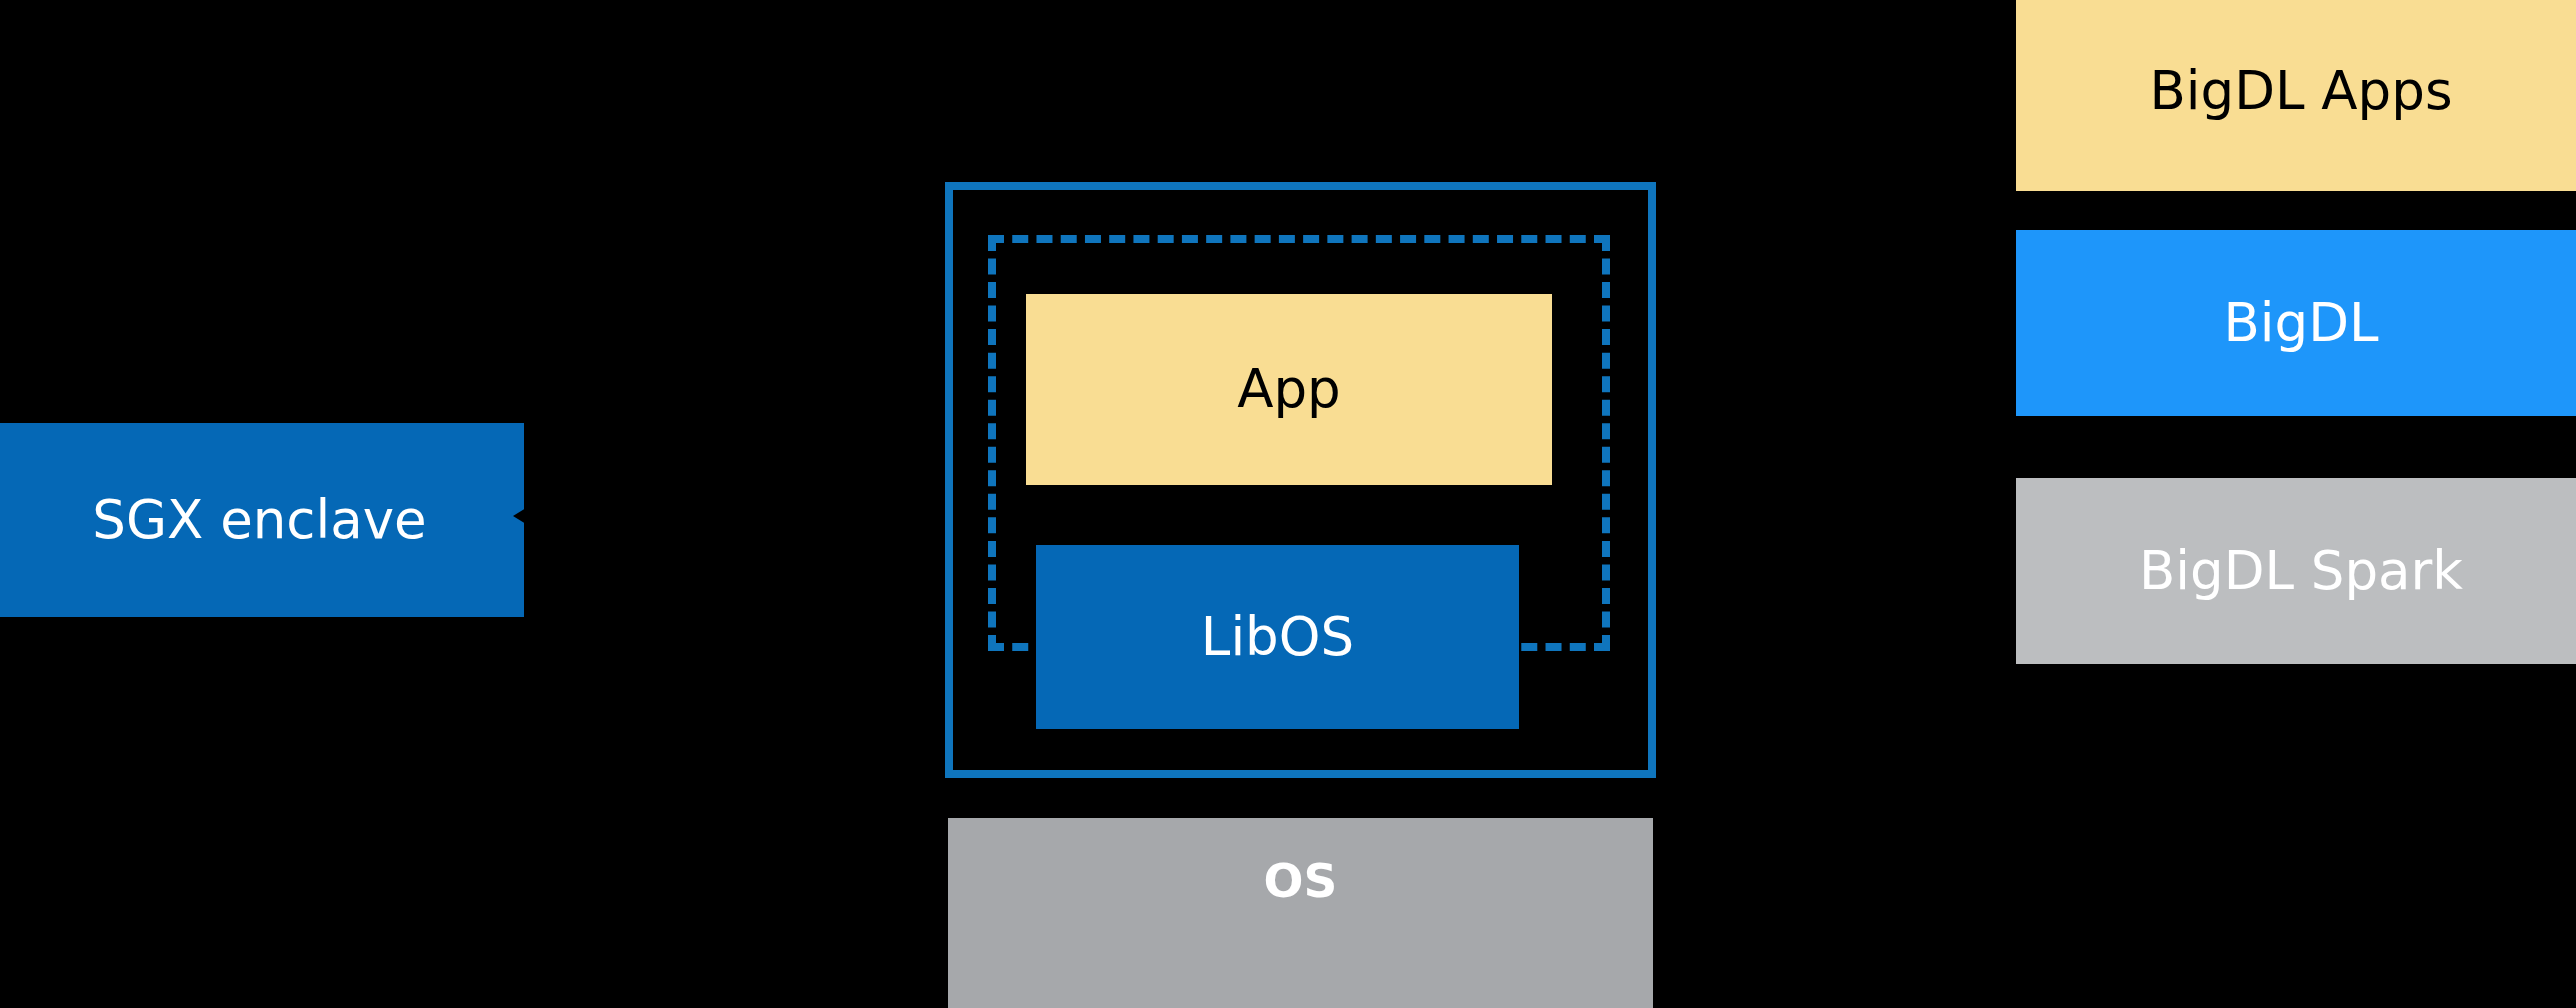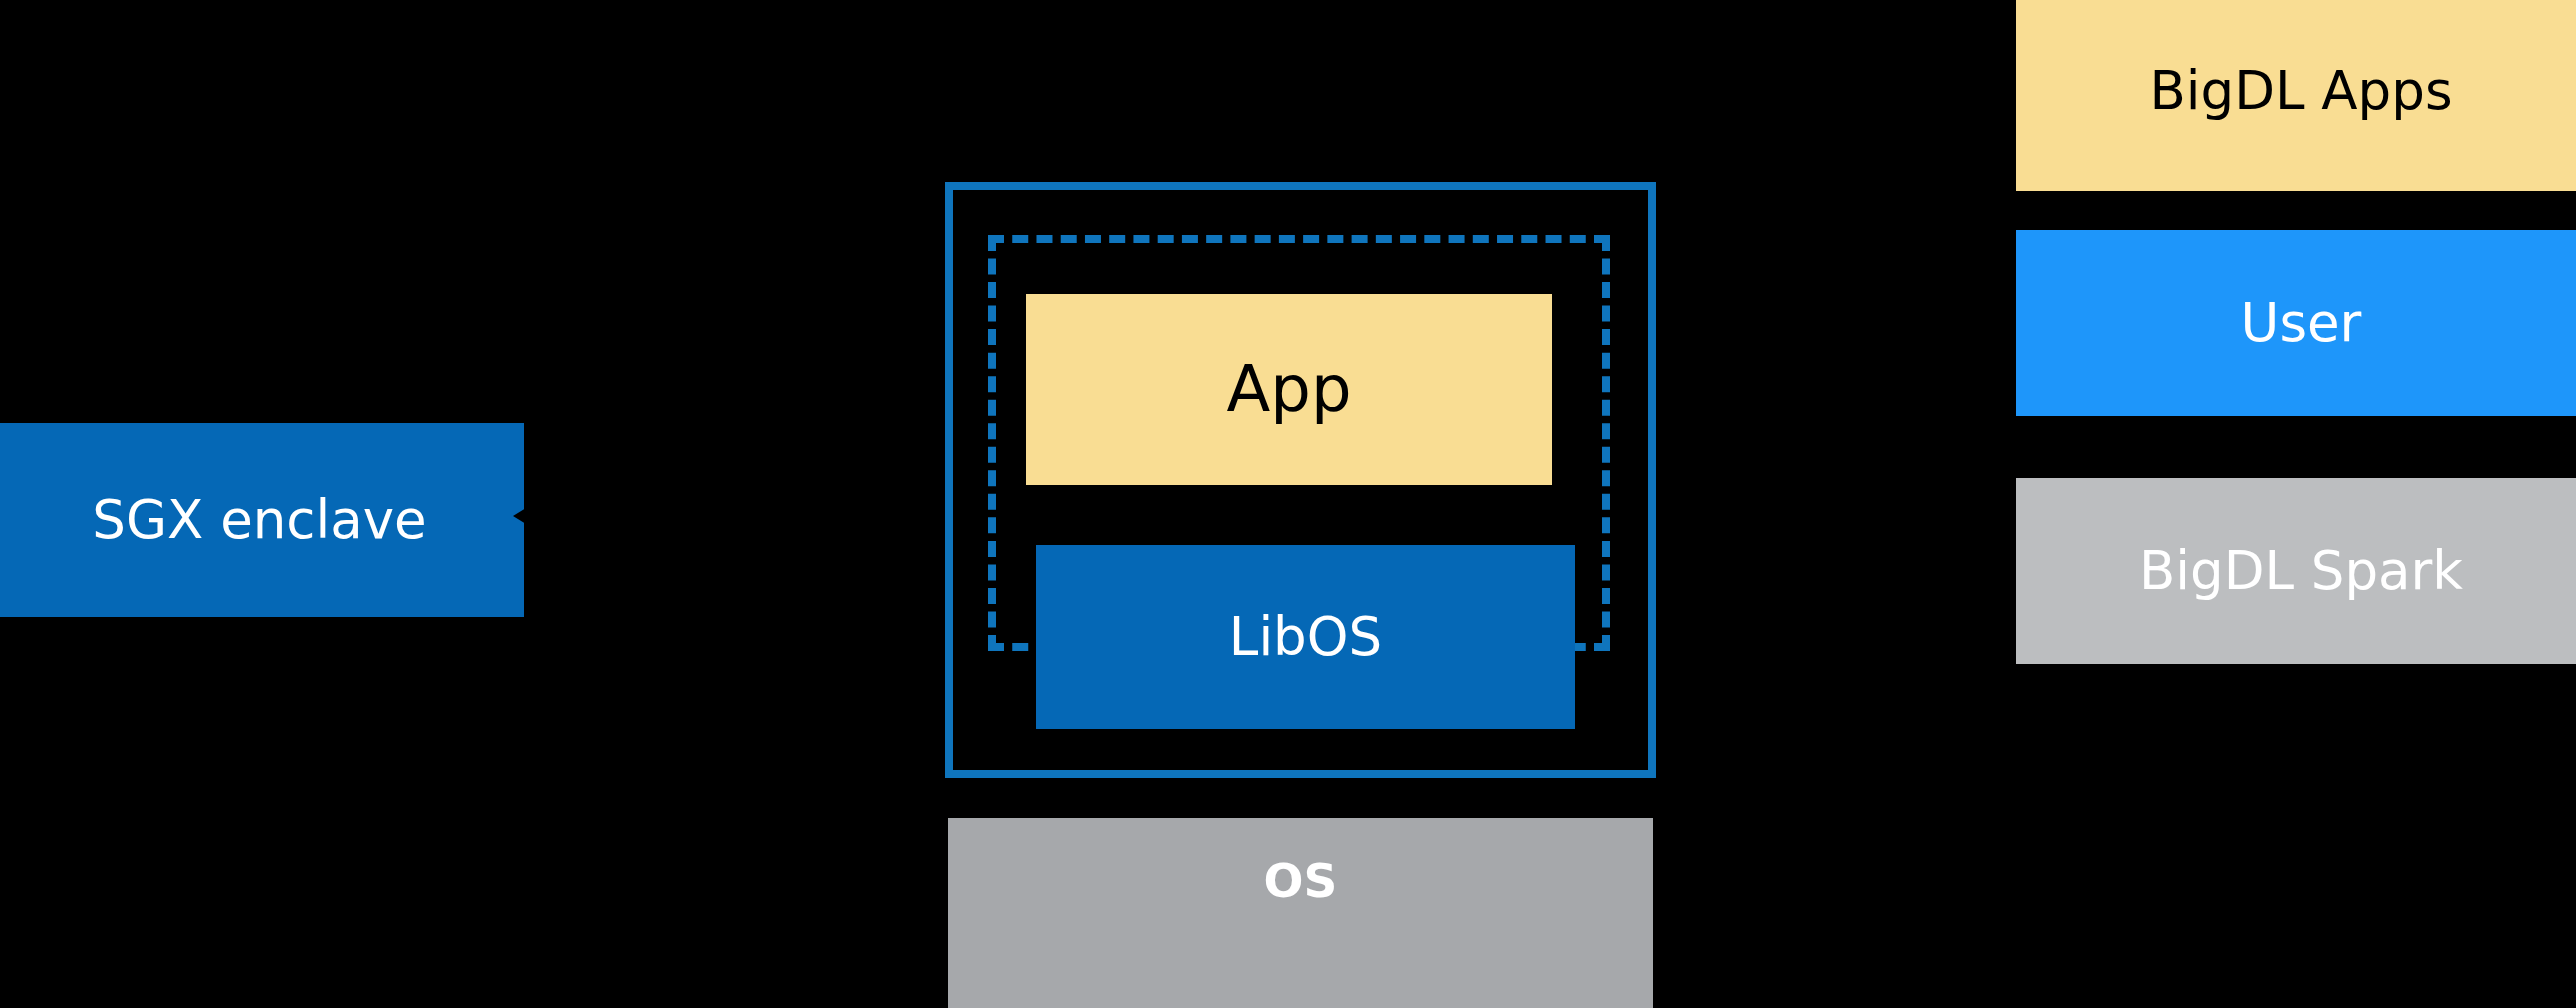--- a/index.html
+++ b/index.html
@@ -54,26 +54,26 @@
     border: 8.4px dashed #0f75bd;
     background: transparent;
   }
   #app-box {
     left: 1026px;
     top: 294px;
     width: 526px;
     height: 191px;
     background: #f9dd93;
     color: #000000;
-    font-size: 64px;
+    font-size: 53px;
   }
   #libos-box {
     left: 1036px;
     top: 545px;
-    width: 539px;
+    width: 483px;
     height: 184px;
     background: #0568b6;
     color: #ffffff;
     font-size: 53px;
   }
   #os-box {
     left: 948px;
     top: 818px;
     width: 705px;
     height: 201px;
@@ -171,21 +171,21 @@
 
   <div class="box" id="os-box">
     <span>OS</span>
   </div>
 
   <div class="box" id="user-apps-box">
     <span>BigDL Apps</span>
   </div>
 
   <div class="box" id="bigdl-box">
-    <span>User</span>
+    <span>BigDL</span>
   </div>
 
   <div class="box" id="apache-spark-box">
     <span>BigDL Spark</span>
   </div>
 
 </div>
 
 
 </body></html>

